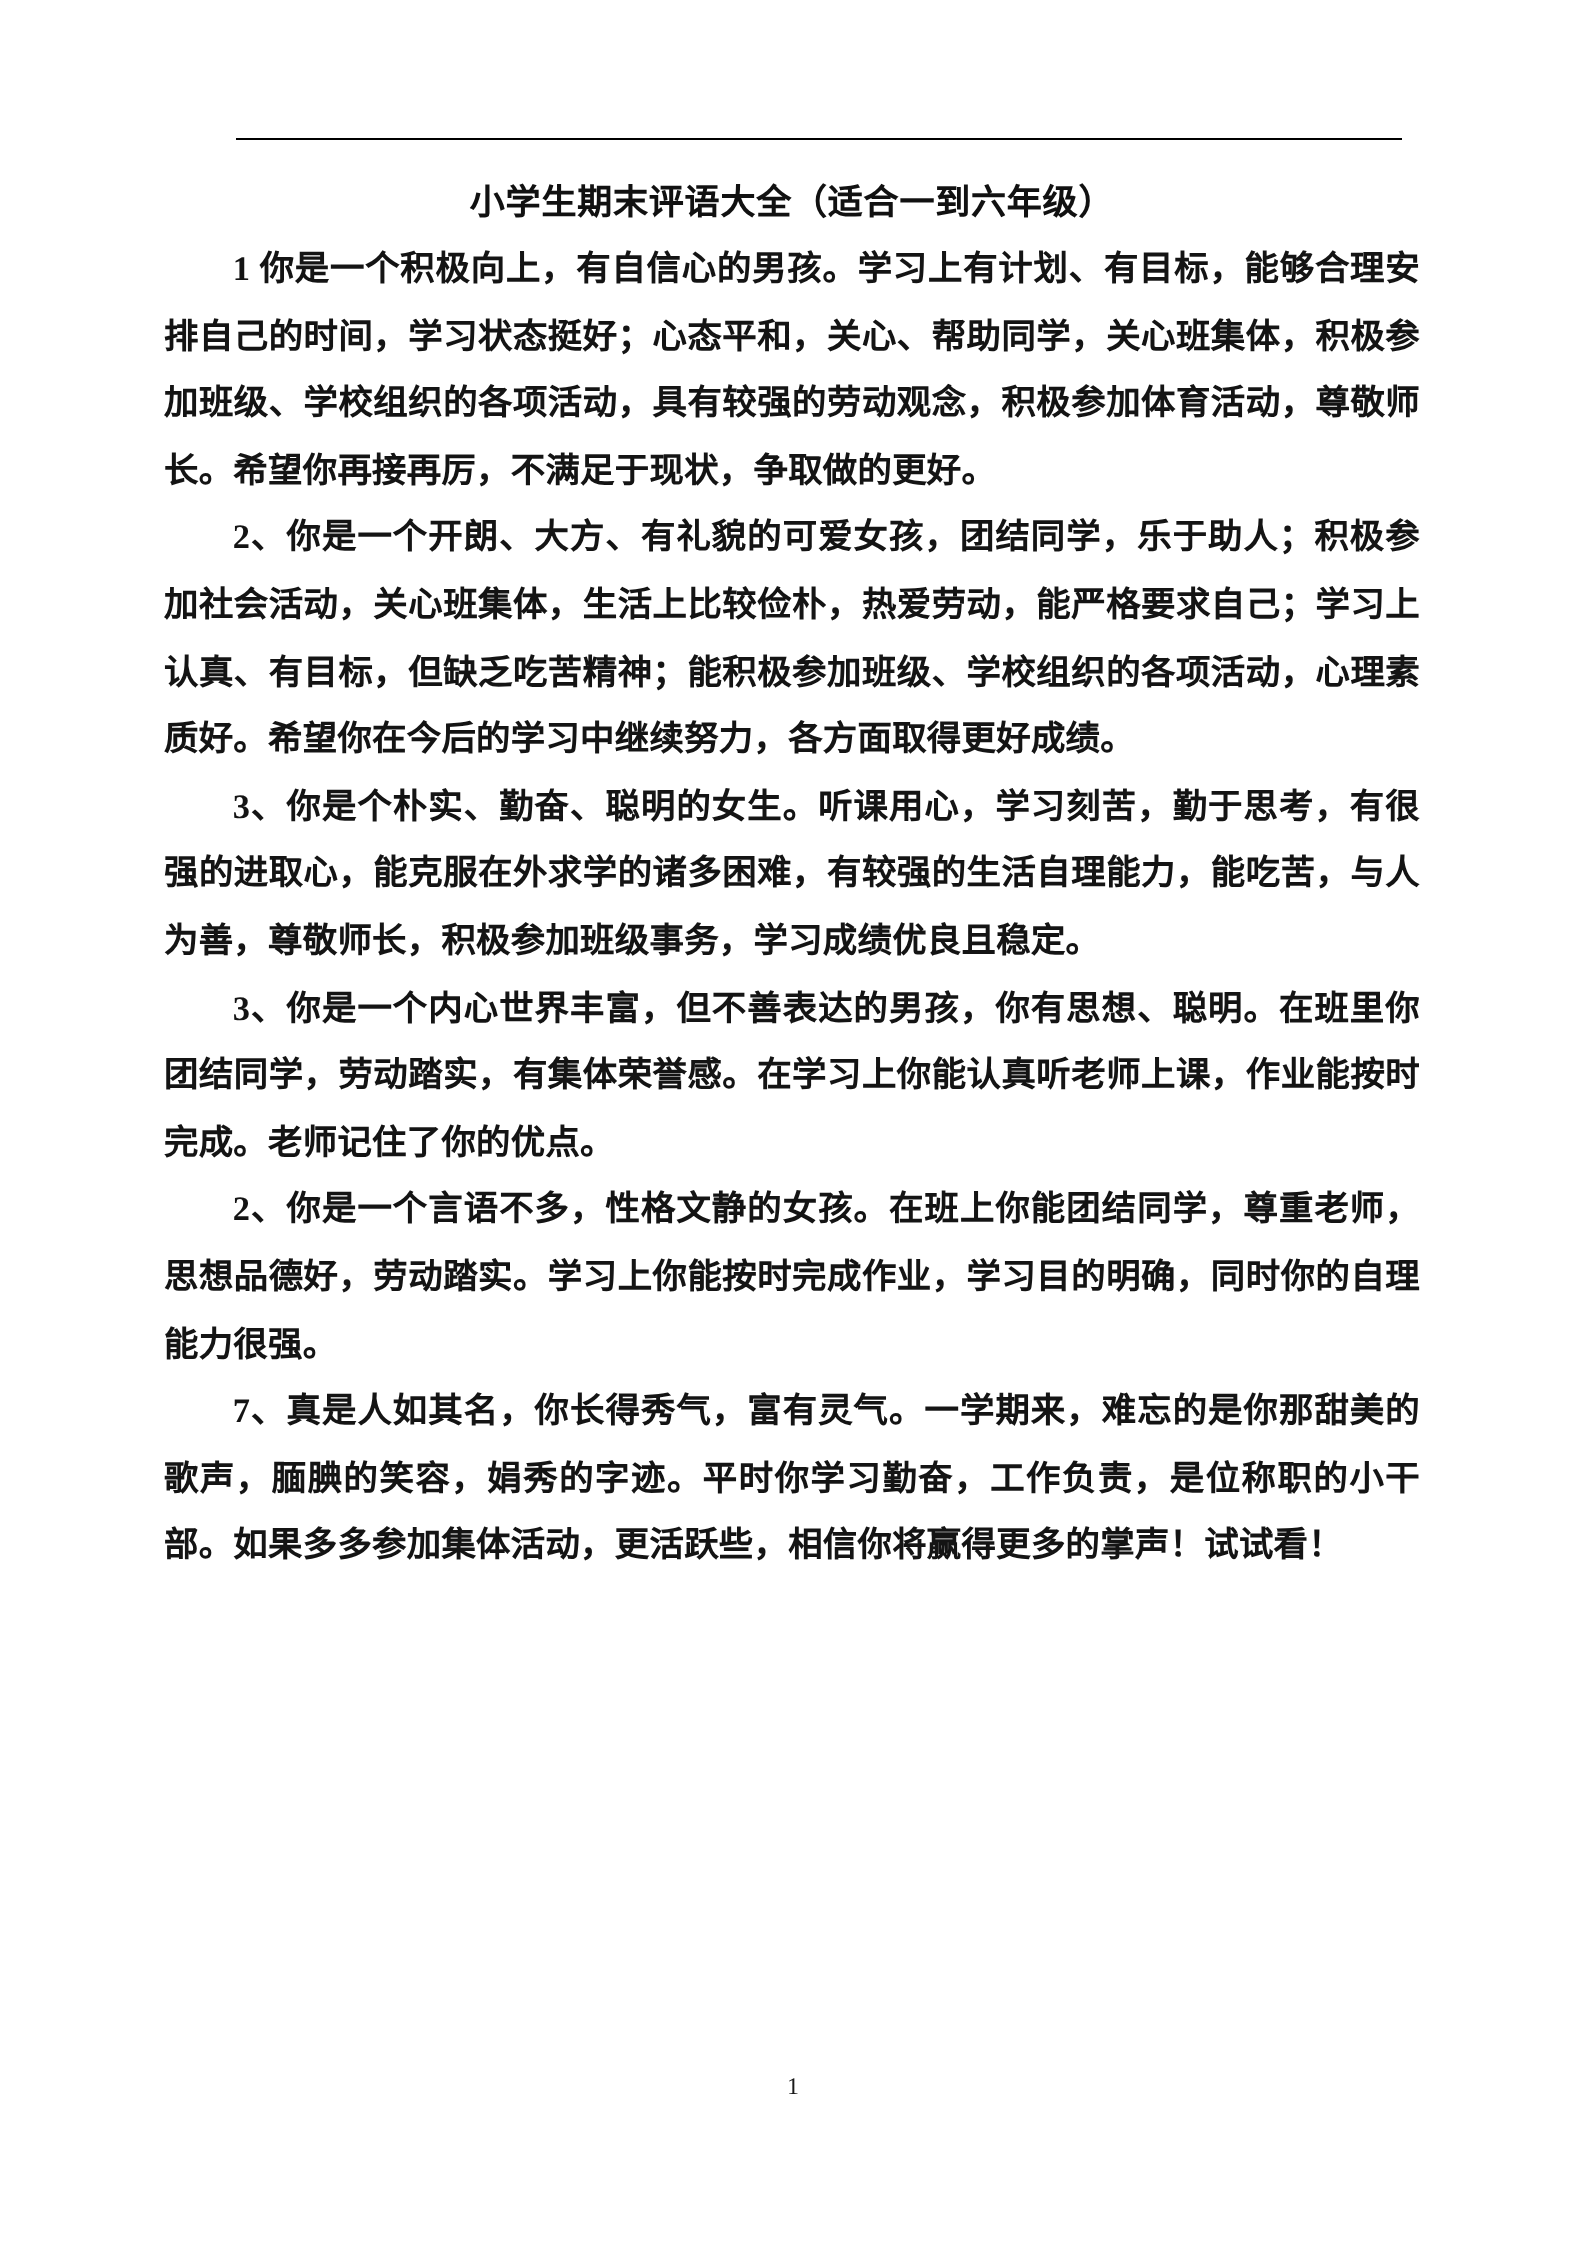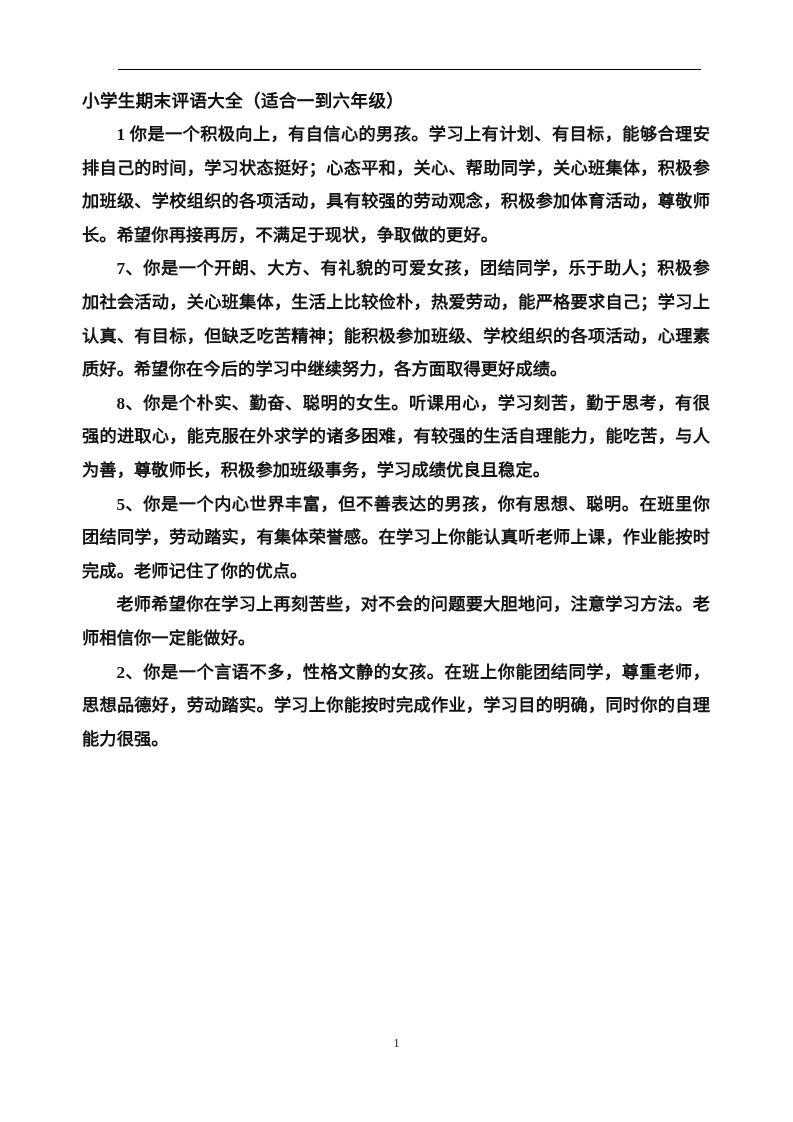--- a/index.html
+++ b/index.html
@@ -34,21 +34,21 @@
     left: 82px;
     top: 86px;
     width: 628px;
   }
 
   .doc-title {
     font-family: "Liberation Serif", "DejaVu Serif", serif;
     font-size: 17.5px;
     font-weight: bold;
     color: #111111;
-    text-align: left;
+    text-align: center;
     line-height: 30px;
     letter-spacing: 0.4px;
     margin: 0 0 2px 0;
     white-space: nowrap;
   }
 
   .para {
     font-family: "Liberation Serif", "DejaVu Serif", serif;
     font-size: 17.2px;
     font-weight: bold;
@@ -79,23 +79,23 @@
 
 <div class="page">
 
   <div class="header-rule"></div>
 
   <div class="doc-body">
 
     <h1 class="doc-title">小学生期末评语大全（适合一到六年级）</h1>
 
     <p class="para">1 你是一个积极向上，有自信心的男孩。学习上有计划、有目标，能够合理安排自己的时间，学习状态挺好；心态平和，关心、帮助同学，关心班集体，积极参加班级、学校组织的各项活动，具有较强的劳动观念，积极参加体育活动，尊敬师长。希望你再接再厉，不满足于现状，争取做的更好。</p>
-    <p class="para">7、你是一个开朗、大方、有礼貌的可爱女孩，团结同学，乐于助人；积极参加社会活动，关心班集体，生活上比较俭朴，热爱劳动，能严格要求自己；学习上认真、有目标，但缺乏吃苦精神；能积极参加班级、学校组织的各项活动，心理素质好。希望你在今后的学习中继续努力，各方面取得更好成绩。</p>
-    <p class="para">8、你是个朴实、勤奋、聪明的女生。听课用心，学习刻苦，勤于思考，有很强的进取心，能克服在外求学的诸多困难，有较强的生活自理能力，能吃苦，与人为善，尊敬师长，积极参加班级事务，学习成绩优良且稳定。</p>
-    <p class="para">5、你是一个内心世界丰富，但不善表达的男孩，你有思想、聪明。在班里你团结同学，劳动踏实，有集体荣誉感。在学习上你能认真听老师上课，作业能按时完成。老师记住了你的优点。</p>
-    <p class="para">老师希望你在学习上再刻苦些，对不会的问题要大胆地问，注意学习方法。老师相信你一定能做好。</p>
+    <p class="para">2、你是一个开朗、大方、有礼貌的可爱女孩，团结同学，乐于助人；积极参加社会活动，关心班集体，生活上比较俭朴，热爱劳动，能严格要求自己；学习上认真、有目标，但缺乏吃苦精神；能积极参加班级、学校组织的各项活动，心理素质好。希望你在今后的学习中继续努力，各方面取得更好成绩。</p>
+    <p class="para">3、你是个朴实、勤奋、聪明的女生。听课用心，学习刻苦，勤于思考，有很强的进取心，能克服在外求学的诸多困难，有较强的生活自理能力，能吃苦，与人为善，尊敬师长，积极参加班级事务，学习成绩优良且稳定。</p>
+    <p class="para">3、你是一个内心世界丰富，但不善表达的男孩，你有思想、聪明。在班里你团结同学，劳动踏实，有集体荣誉感。在学习上你能认真听老师上课，作业能按时完成。老师记住了你的优点。</p>
     <p class="para">2、你是一个言语不多，性格文静的女孩。在班上你能团结同学，尊重老师，思想品德好，劳动踏实。学习上你能按时完成作业，学习目的明确，同时你的自理能力很强。</p>
+    <p class="para">7、真是人如其名，你长得秀气，富有灵气。一学期来，难忘的是你那甜美的歌声，腼腆的笑容，娟秀的字迹。平时你学习勤奋，工作负责，是位称职的小干部。如果多多参加集体活动，更活跃些，相信你将赢得更多的掌声！试试看！</p>
 
   </div>
 
   <div class="page-number">1</div>
 
 </div>
 
 </body></html>

